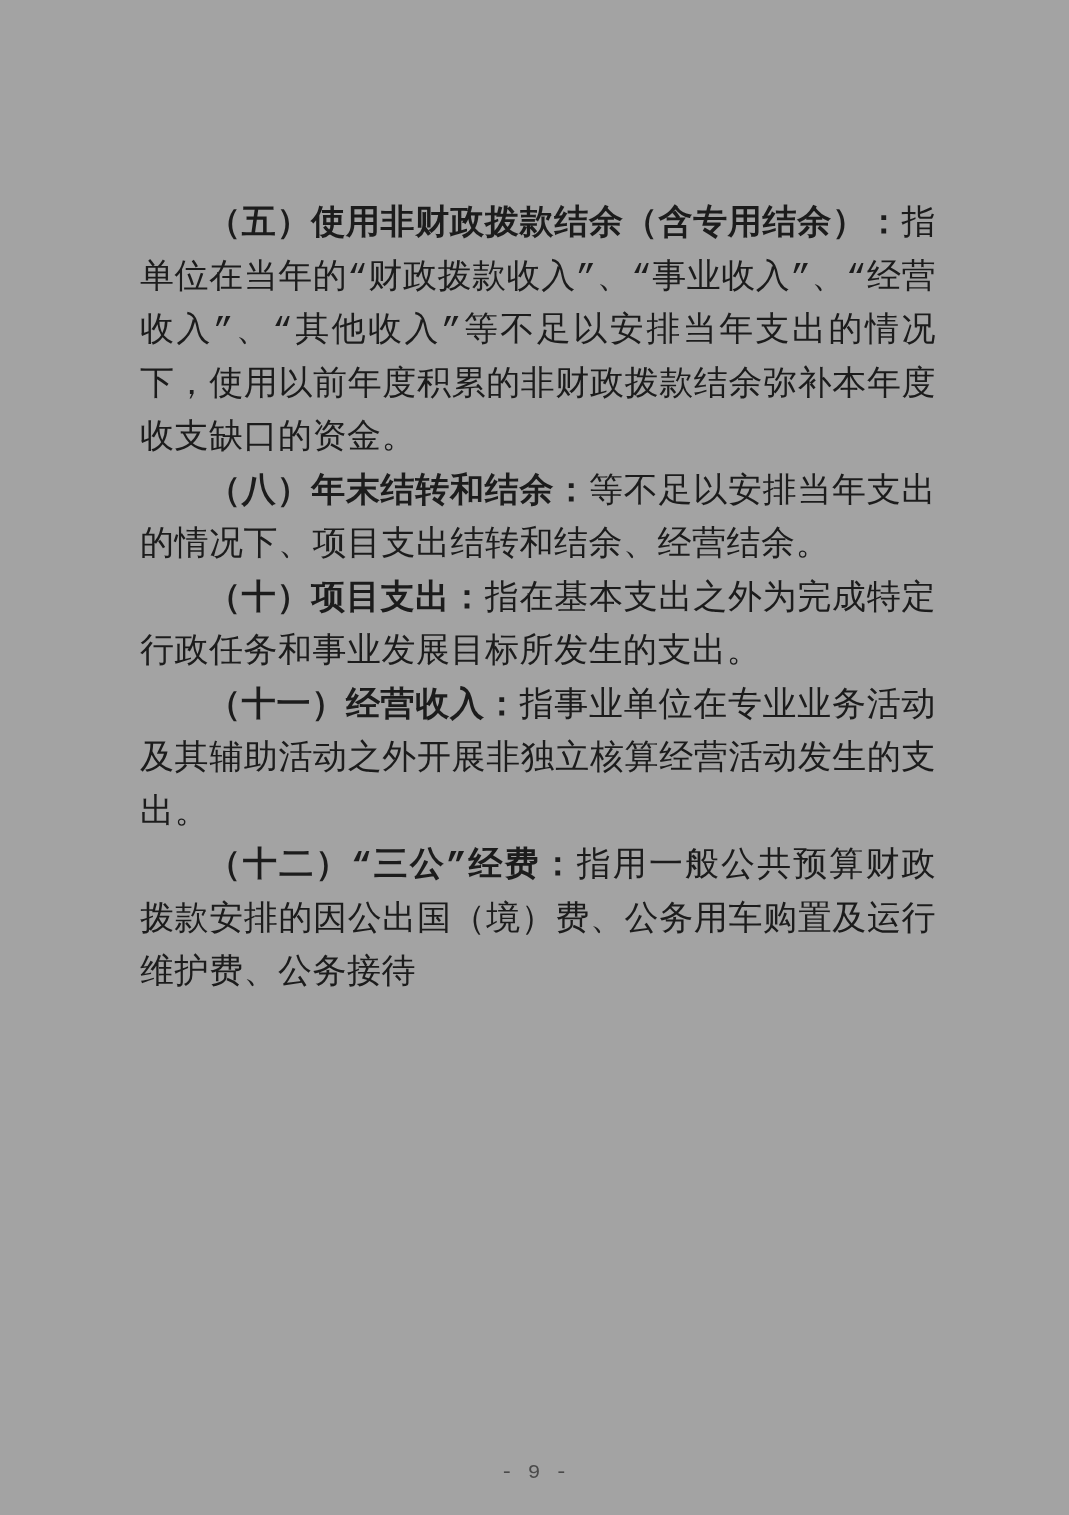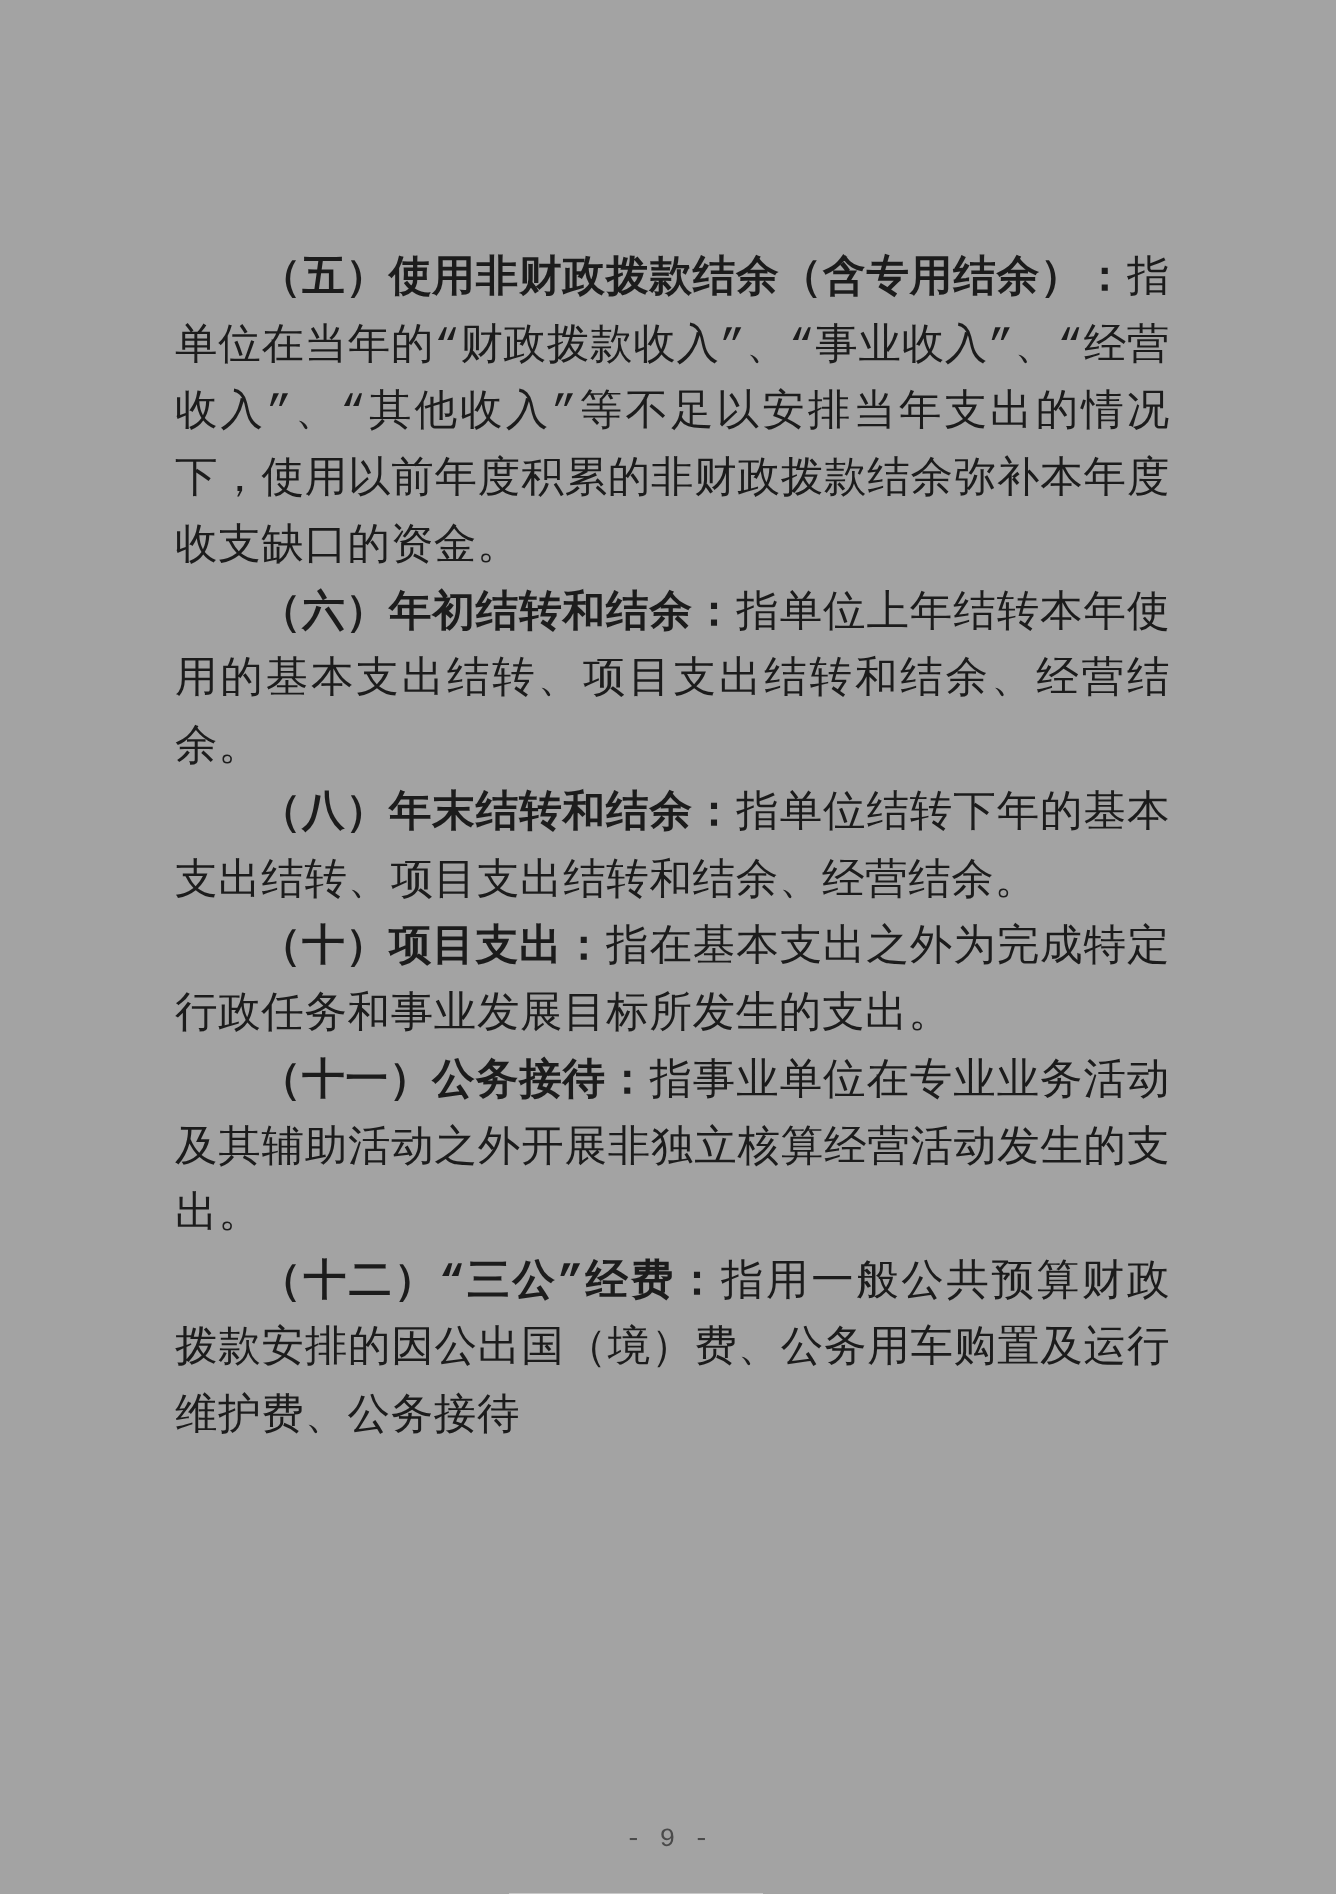--- a/index.html
+++ b/index.html
@@ -45,22 +45,21 @@
     color: #4a4a4a;
     letter-spacing: 1px;
   }
 </style>
 </head>
 <body>
 
 <div class="page">
   <main class="content">
     <p class="para"><span class="lead">（五）使用非财政拨款结余（含专用结余）：</span><span>指单位在当年的“财政拨款收入”、“事业收入”、“经营收入”、“其他收入”等不足以安排当年支出的情况下，使用以前年度积累的非财政拨款结余弥补本年度收支缺口的资金。</span></p>
-    <p class="para"><span class="lead">（六）年初结转和结余：</span><span>指单位上年结转本年使用的基本支出结转、项目支出结转和结余、经营结余。</span></p>
-    <p class="para"><span class="lead">（八）年末结转和结余：</span><span>指单位结转下年的基本支出结转、项目支出结转和结余、经营结余。</span></p>
+    <p class="para"><span class="lead">（八）年末结转和结余：</span><span>等不足以安排当年支出的情况下、项目支出结转和结余、经营结余。</span></p>
     <p class="para"><span class="lead">（十）项目支出：</span><span>指在基本支出之外为完成特定行政任务和事业发展目标所发生的支出。</span></p>
-    <p class="para"><span class="lead">（十一）公务接待：</span><span>指事业单位在专业业务活动及其辅助活动之外开展非独立核算经营活动发生的支出。</span></p>
+    <p class="para"><span class="lead">（十一）经营收入：</span><span>指事业单位在专业业务活动及其辅助活动之外开展非独立核算经营活动发生的支出。</span></p>
     <p class="para"><span class="lead">（十二）“三公”经费：</span><span>指用一般公共预算财政拨款安排的因公出国（境）费、公务用车购置及运行维护费、公务接待</span></p>
   </main>
   <footer class="footer">
     <span>- 9 -</span>
   </footer>
 </div>
 
 </body></html>

